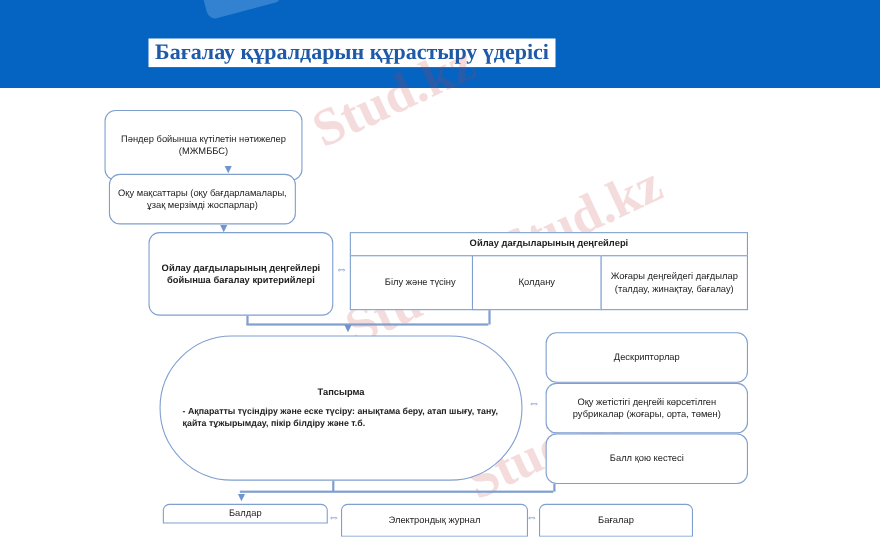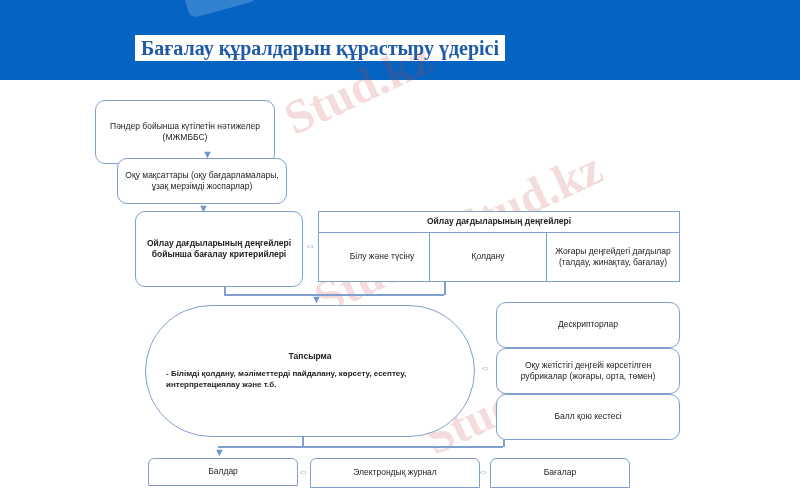--- a/index.html
+++ b/index.html
@@ -26,21 +26,21 @@
 <div class="wm" style="left:280px;top:60px;">Stud.kz</div>
 <div class="wm" style="left:450px;top:170px;">Stud.kz</div>
 <div class="wm" style="left:310px;top:240px;">Stud.kz</div>
 <div class="wm" style="left:420px;top:380px;">Stud.kz</div>
 
 <div class="box" style="left:95px;top:100px;width:180px;height:64px;">
   <span>Пәндер бойынша күтілетін нәтижелер (МЖМББС)</span>
 </div>
 <div class="arr" style="left:202px;top:149px;">▼</div>
 
-<div class="box" style="left:117px;top:158px;width:170px;height:46px;align-items:center;">
+<div class="box" style="left:99px;top:158px;width:170px;height:46px;align-items:center;">
   <span>Оқу мақсаттары (оқу бағдарламалары, ұзақ мерзімді жоспарлар)</span>
 </div>
 <div class="arr" style="left:198px;top:203px;">▼</div>
 
 <div class="box" style="left:135px;top:211px;width:168px;height:76px;font-weight:bold;">
   <span>Ойлау дағдыларының деңгейлері бойынша бағалау критерийлері</span>
 </div>
 <div class="arr" style="left:305px;top:240px;">⇔</div>
 
 <div class="box sq" style="left:318px;top:211px;width:362px;height:22px;font-weight:bold;">
@@ -57,41 +57,41 @@
   </div>
 
 <div class="line" style="left:224px;top:287px;width:1.5px;height:8px;"></div>
 <div class="line" style="left:224px;top:294px;width:220px;height:1.5px;"></div>
 <div class="line" style="left:444px;top:282px;width:1.5px;height:13px;"></div>
 <div class="arr" style="left:311px;top:294px;">▼</div>
 
 <div class="box task" style="left:145px;top:305px;width:330px;height:132px;border-radius:66px;flex-direction:column;padding:4px 20px;justify-content:center;">
   <div style="font-weight:bold;margin-bottom:6px;">Тапсырма</div>
   <ul style="font-weight:bold;font-size:8px;">
-    <li>- Білімді қолдану, мәліметтерді пайдалану, көрсету, есептеу, интерпретациялау және т.б.</li>
+    <li>- Ақпаратты түсіндіру және еске түсіру: анықтама беру, атап шығу, тану, қайта тұжырымдау, пікір білдіру және т.б.</li>
   </ul>
 </div>
 <div class="arr" style="left:480px;top:362px;">⇔</div>
 
 <div class="box" style="left:496px;top:302px;width:184px;height:46px;">
     <span>Дескрипторлар</span>
   </div>
 <div class="box" style="left:496px;top:348px;width:184px;height:46px;">
     <span>Оқу жетістігі деңгейі көрсетілген рубрикалар (жоғары, орта, төмен)</span>
   </div>
 <div class="box" style="left:496px;top:394px;width:184px;height:46px;">
     <span>Балл қою кестесі</span>
   </div>
 
 <div class="line" style="left:302px;top:437px;width:1.5px;height:10px;"></div>
 <div class="line" style="left:218px;top:446px;width:285px;height:1.5px;"></div>
 <div class="line" style="left:503px;top:440px;width:1.5px;height:7px;"></div>
 <div class="arr" style="left:214px;top:447px;">▼</div>
 
-<div class="box" style="left:148px;top:458px;width:150px;height:28px;border-radius:6px 6px 0 0;">
+<div class="box" style="left:148px;top:458px;width:150px;height:18px;border-radius:6px 6px 0 0;">
     <span>Балдар</span>
   </div>
 <div class="arr" style="left:298px;top:466px;">⇔</div>
 <div class="box" style="left:310px;top:458px;width:170px;height:30px;border-radius:6px 6px 0 0;">
     <span>Электрондық журнал</span>
   </div>
 <div class="arr" style="left:478px;top:466px;">⇔</div>
 <div class="box" style="left:490px;top:458px;width:140px;height:30px;border-radius:6px 6px 0 0;">
     <span>Бағалар</span>
   </div>

